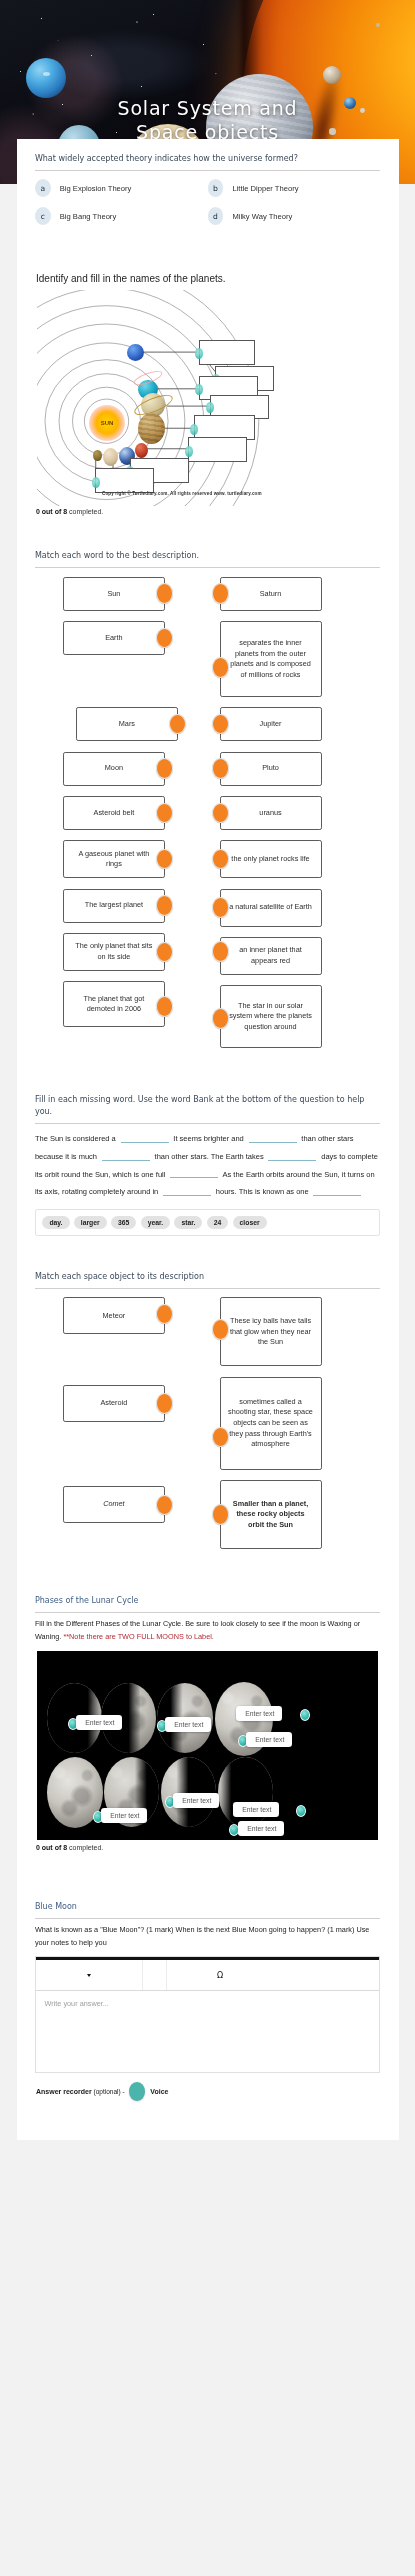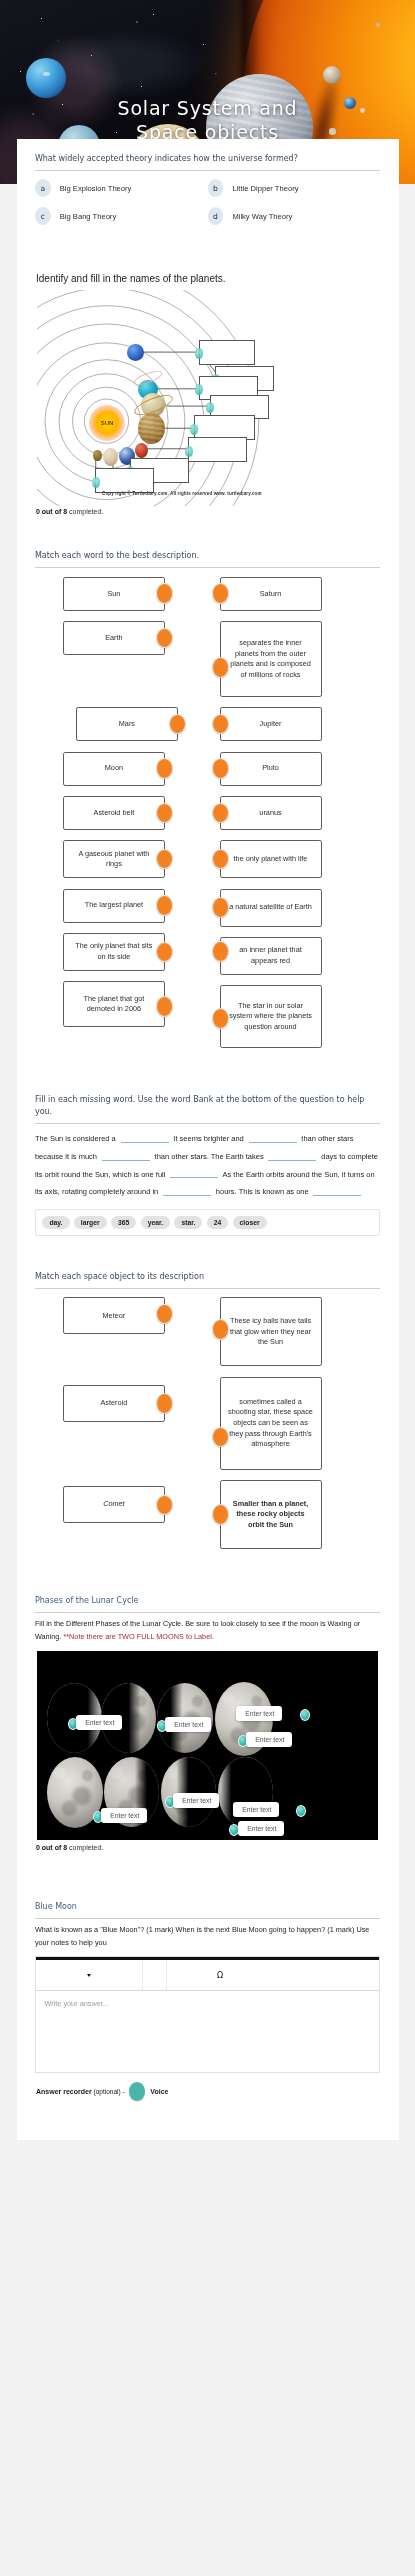--- a/index.html
+++ b/index.html
@@ -433,21 +433,21 @@
             </div>
           <div class="mrow">
               <div class="mbox" style="height:34px;">Pluto</div>
               <div class="dot l" style="top:6.5px;"></div>
             </div>
           <div class="mrow">
               <div class="mbox" style="height:34px;">uranus</div>
               <div class="dot l" style="top:6.5px;"></div>
             </div>
           <div class="mrow">
-              <div class="mbox" style="height:38px;">the only planet with life</div>
+              <div class="mbox" style="height:38px;">the only planet rocks life</div>
               <div class="dot l" style="top:8.6px;"></div>
             </div>
           <div class="mrow">
               <div class="mbox" style="height:38px;">a natural satellite of Earth</div>
               <div class="dot l" style="top:8.6px;"></div>
             </div>
           <div class="mrow">
               <div class="mbox" style="height:38px;">an inner planet that appears red</div>
               <div class="dot l" style="top:4.3px;"></div>
             </div>

